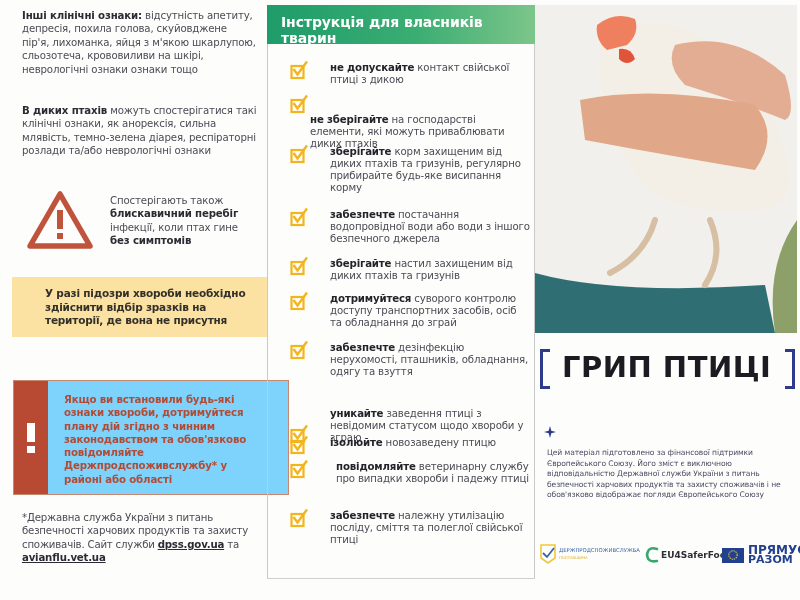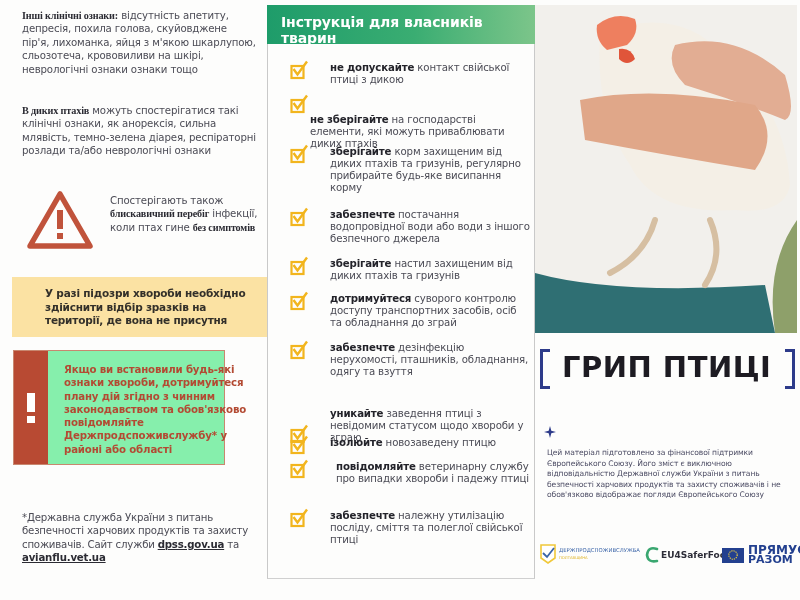--- a/index.html
+++ b/index.html
@@ -2,31 +2,31 @@
 <html><head>
 <meta charset="utf-8">
 <style>
   * { box-sizing: border-box; margin: 0; padding: 0; }
   html, body { width: 800px; height: 600px; overflow: hidden; background: #fdfdfc; }
   body { position: relative; font-family: "DejaVu Sans", sans-serif; color: #3f3f46; }
   .abs { position: absolute; }
 
   
   .txt { font-size: 10.2px; line-height: 13.4px; color: #4b4b55; letter-spacing: -0.15px; }
-  .txt b { color: #2b2b33; font-weight: bold; font-family: Liberation Serif, serif; }
+  .txt b { color: #2b2b33; font-weight: bold; }
   #p1 { left: 22px; top: 9px; width: 235px; }
   #p2 { left: 22px; top: 104px; width: 235px; }
 
   #warn-icon { left: 26px; top: 190px; width: 68px; height: 60px; }
   #warn-text { left: 110px; top: 194px; width: 150px; font-size: 10.2px; line-height: 13.4px; }
 
   #yellow-box { left: 12px; top: 277px; width: 255px; height: 60px; background: #fbe2a3; }
   #yellow-text { position:absolute; left: 33px; top: 10px; width: 215px; font-size: 10.5px; line-height: 13.5px; font-weight: bold; color: #33302a; letter-spacing: -0.2px; }
 
-  #red-box { left: 13px; top: 350px; width: 212px; height: 115px; border: 1.5px solid #c8876f; background: #86efac; }
+  #red-box { left: 13px; top: 380px; width: 276px; height: 115px; border: 1.5px solid #c8876f; background: #7dd3fc; }
   #red-bar { position:absolute; left: 0; top: 0; width: 34px; height: 100%; background: #b84a33; }
   #red-excl { position:absolute; left: 0; top: 0; width: 34px; height: 100%; color: #fff; font-weight: bold; font-size: 30px; display:flex; align-items:center; justify-content:center; }
   #red-text { position:absolute; left: 50px; top: 12px; width: 185px; font-size: 10.2px; line-height: 13.3px; font-weight: bold; color: #b34a33; letter-spacing: -0.15px; }
 
   #footnote { left: 22px; top: 511px; width: 240px; font-size: 10.2px; line-height: 13.4px; color: #4b4b55; letter-spacing: -0.2px; }
   #footnote a { color: #2b2b33; font-weight: bold; text-decoration: underline; }
 
   
   #mid-header { left: 267px; top: 5px; width: 268px; height: 39px;
     background: linear-gradient(90deg, #1e9c6a 0%, #3aad72 55%, #7cc58a 100%); }

